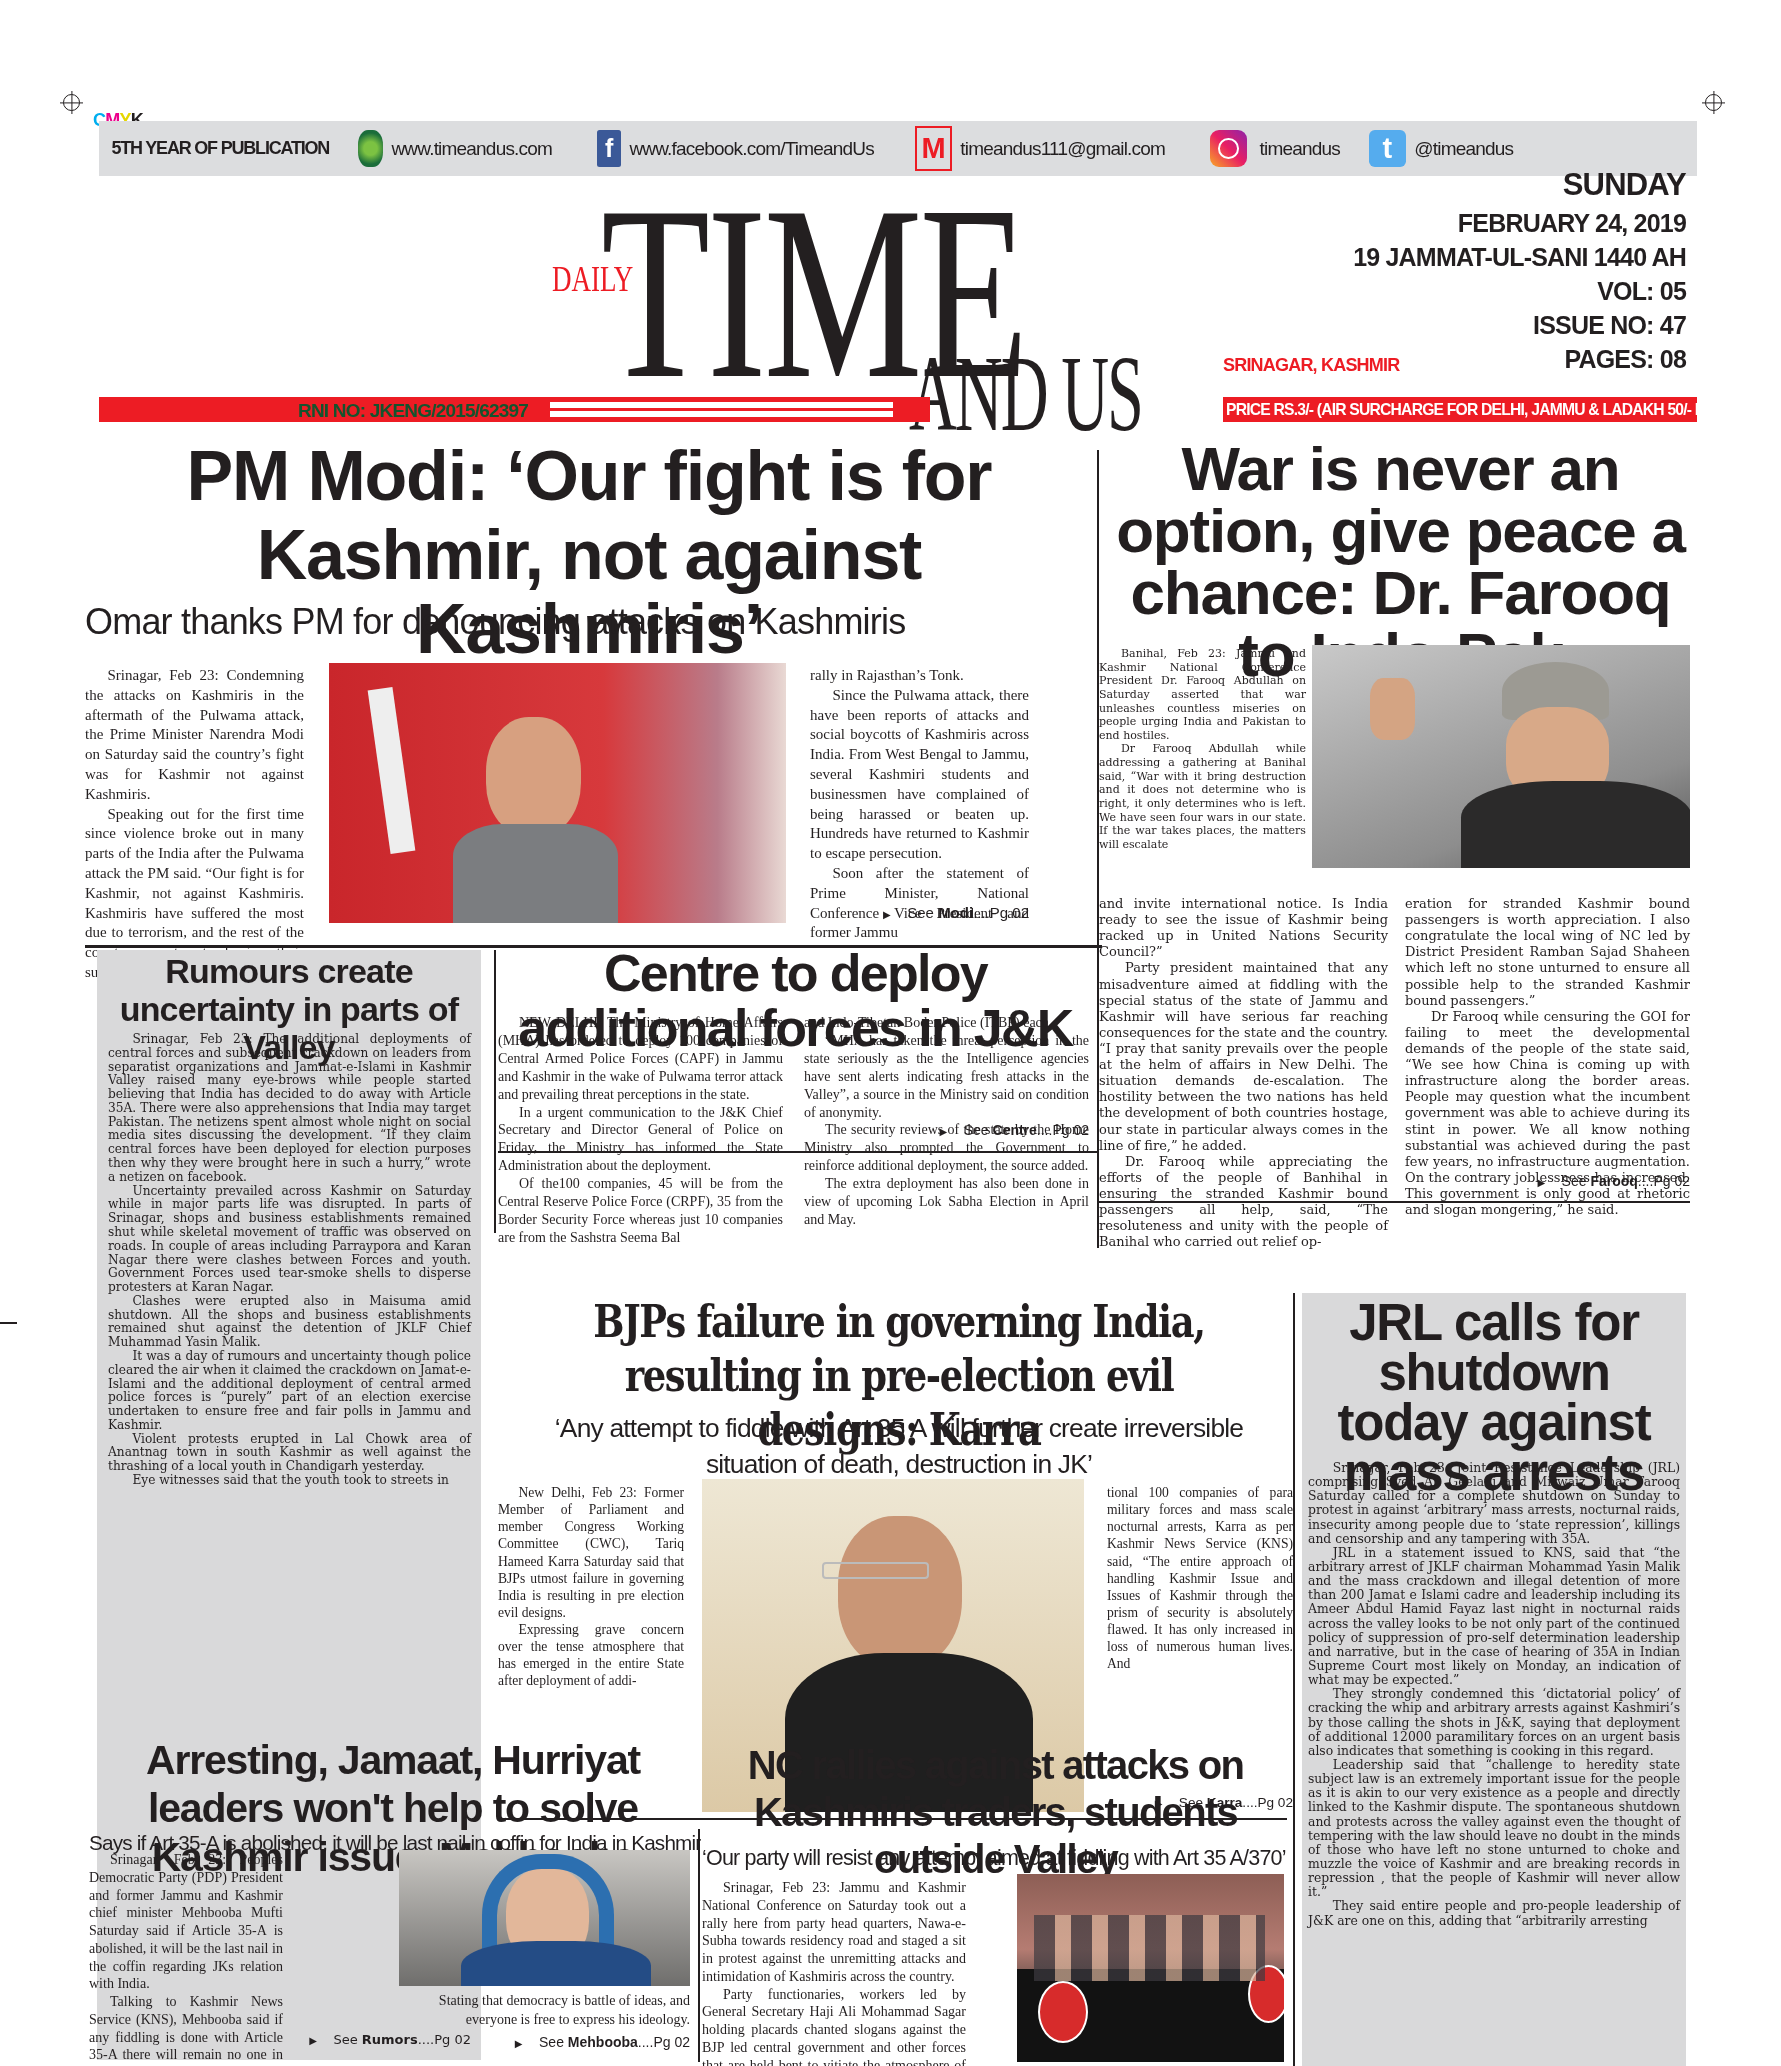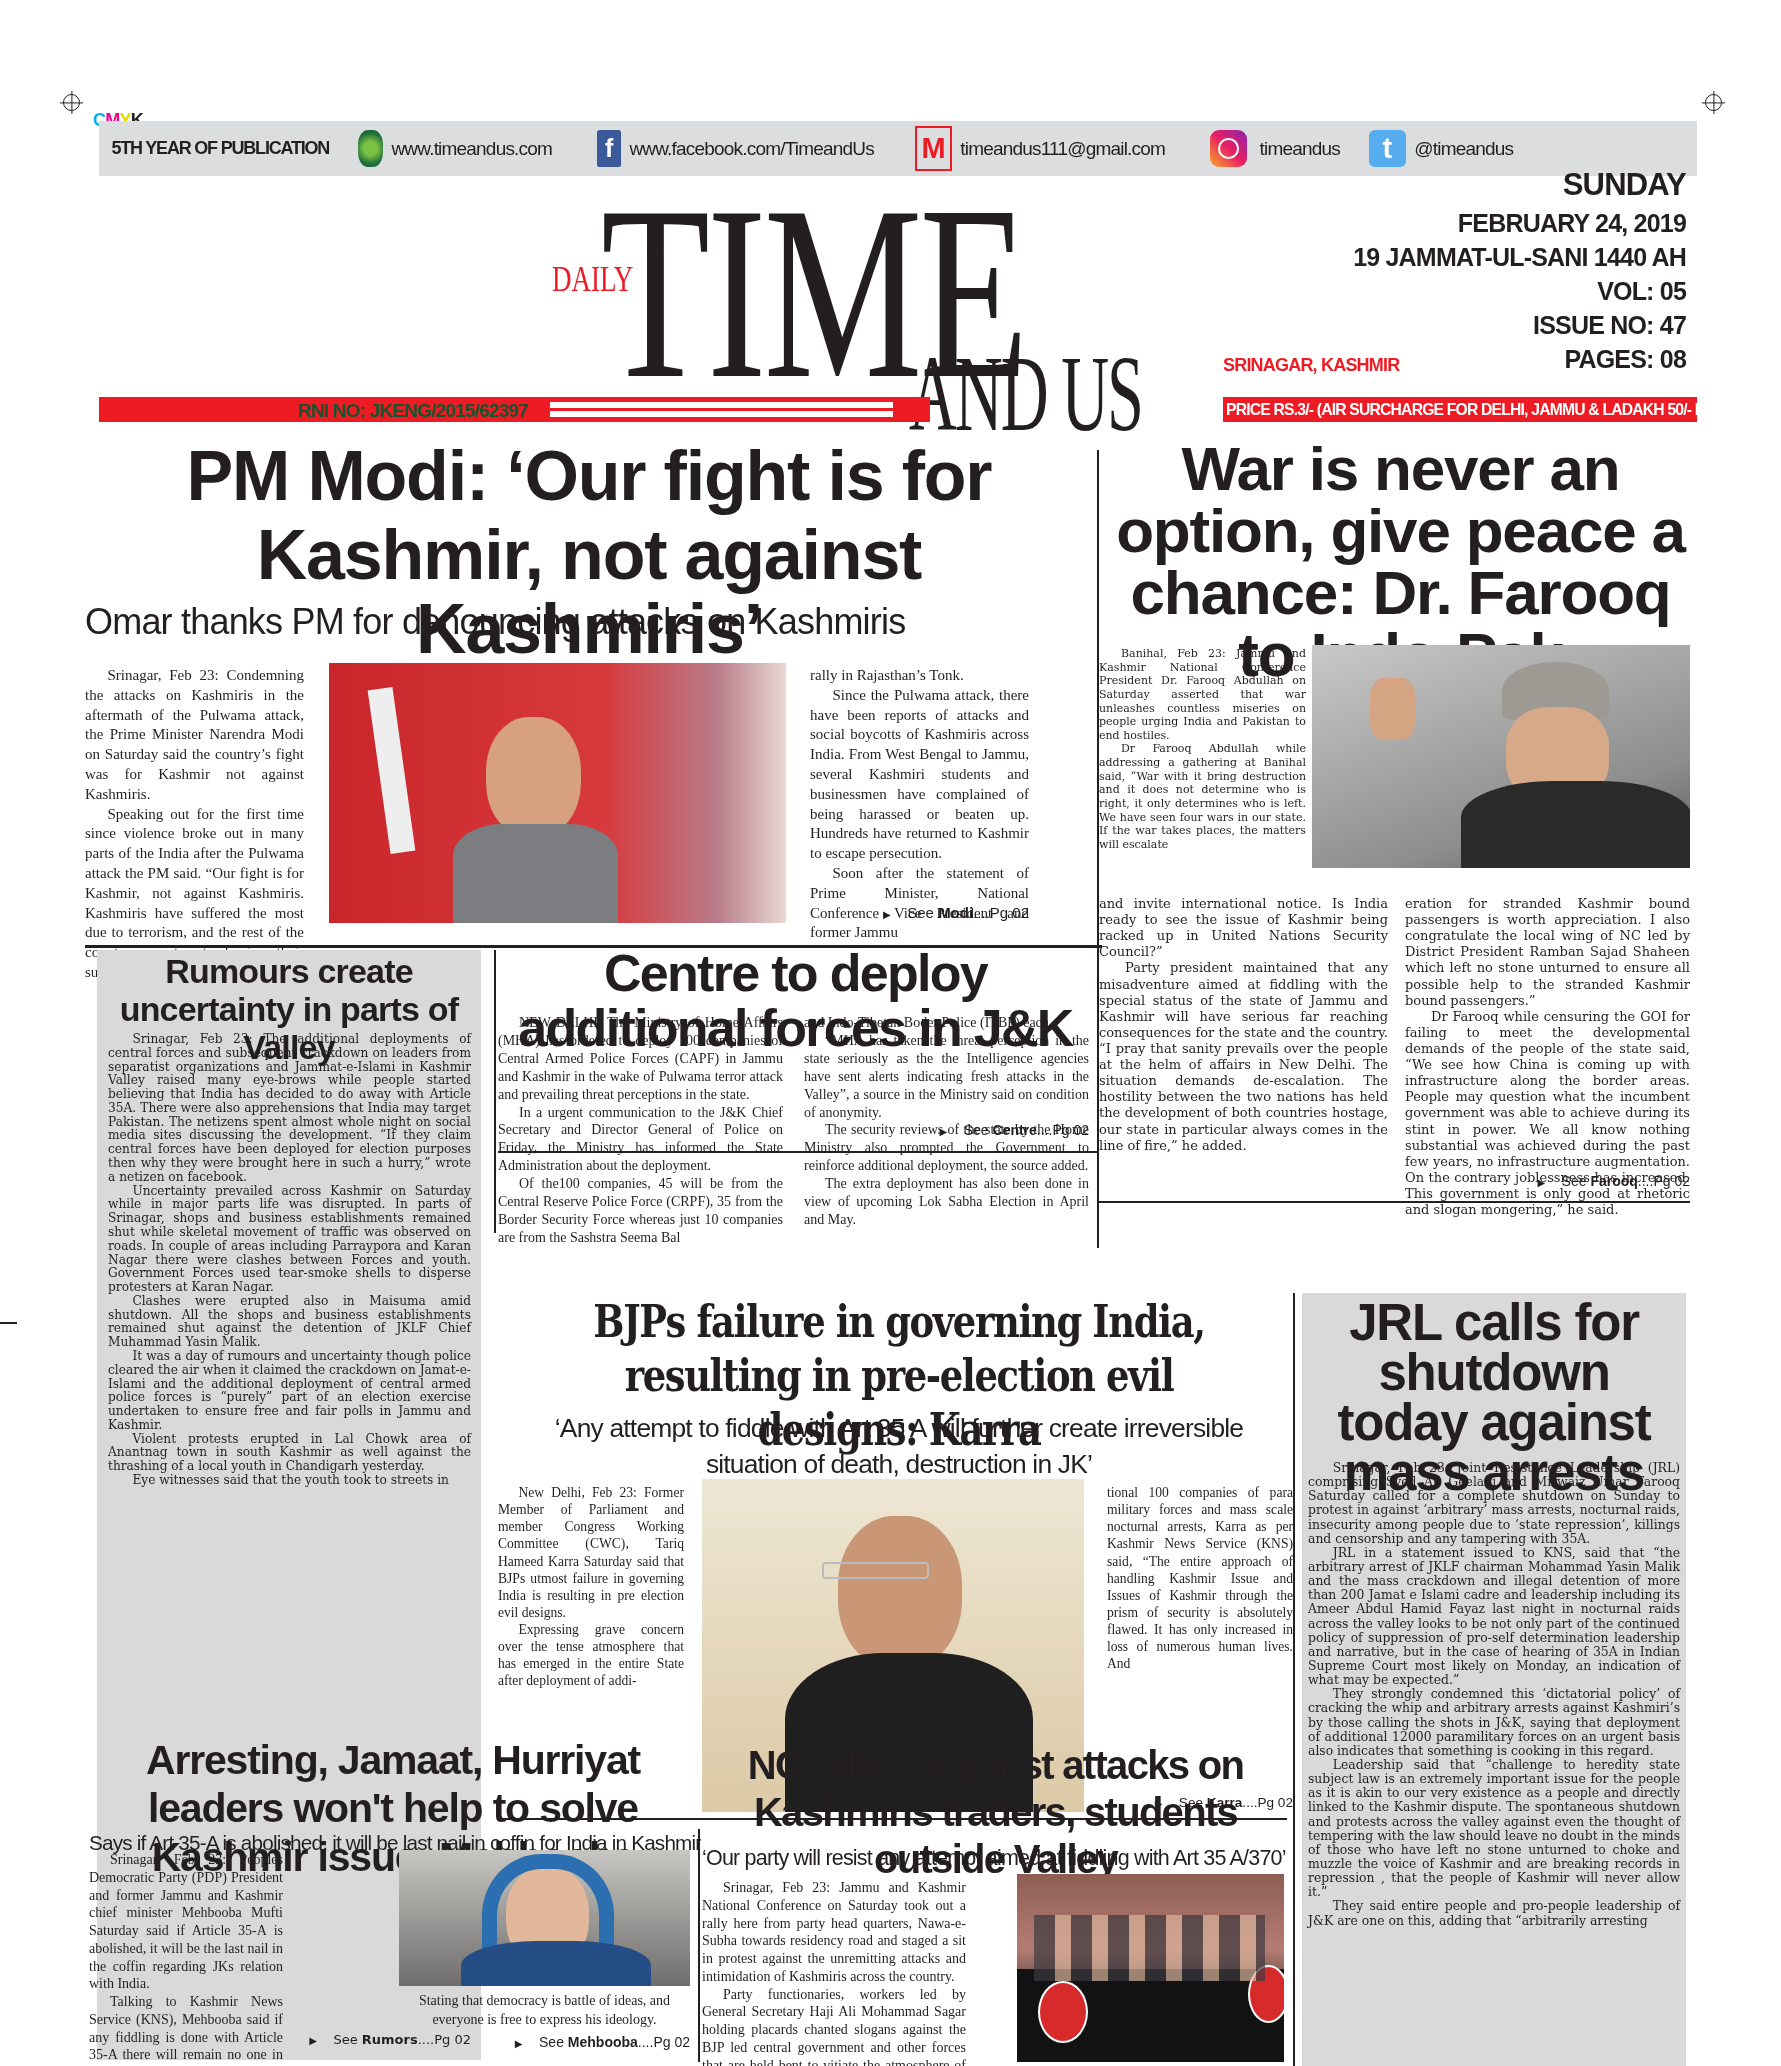--- a/index.html
+++ b/index.html
@@ -13,21 +13,21 @@
   .body-text p { text-indent: 1.5em; }
   .body-serif { font-family: "DejaVu Serif", serif; font-size: 13.6px; line-height: 1.24; text-align: justify; color: #231f20; }
   .body-serif p { text-indent: 2em; }
   .see { font-family: "Liberation Sans", sans-serif; font-size: 15px; text-align: right; color: #231f20; }
   .see b { font-weight: bold; }
   .see .tri { display: inline-block; margin-right: 16.5px; font-size: 10px; }
   .photo { position: absolute; overflow: hidden; }
   .vrule { position: absolute; width: 1.7px; background: #231f20; }
   .hrule { position: absolute; height: 2.5px; background: #231f20; }
   .gray-box { position: absolute; background: #d9d9da; }
-  .caption { font-family: "Liberation Serif", serif; font-size: 15.7px; text-align: center; line-height: 1.35; }
+  .caption { font-family: "Liberation Serif", serif; font-size: 15.7px; text-align: right; line-height: 1.35; }
   .reg-mark { position: absolute; width: 17.4px; height: 17.4px; border-radius: 50%; border: 1.7px solid #231f20; }
   .reg-mark::before { content: ""; position: absolute; left: 50%; top: -4.1px; bottom: -4.1px; width: 1.2px; background: #231f20; transform: translateX(-50%); }
   .reg-mark::after { content: ""; position: absolute; top: 50%; left: -4.1px; right: -4.1px; height: 1.2px; background: #231f20; transform: translateY(-50%); }
 </style>
 </head>
 <body>
 
 <div class="abs cond" data-name="cmyk-label-top" style="left:93px;top:70px;font-size:18px;font-weight:bold;letter-spacing:-0.8px;margin-top:40px;">
   <span style="color:#00aeef">C</span><span style="color:#ec008c">M</span><span style="color:#e6d600">Y</span><span style="color:#231f20">K</span>
 </div>
@@ -104,20 +104,21 @@
   </div>
   <div class="photo" data-name="farooq-photo" style="left:1312px;top:645px;width:378px;height:223px;background:linear-gradient(160deg,#c9c9c9,#8d8d8d 70%,#555);">
     <div style="position:absolute;left:190px;top:16.5px;width:107px;height:58px;background:#9c9a93;border-radius:50% 50% 10% 10%;"></div>
     <div style="position:absolute;left:194px;top:62px;width:103px;height:95px;background:#d8a988;border-radius:40%;"></div>
     <div style="position:absolute;left:149px;top:136px;width:231px;height:91px;background:#2b2a2a;border-radius:40% 40% 0 0;"></div>
     <div style="position:absolute;left:58px;top:33px;width:45px;height:62px;background:#d4a483;border-radius:30%;"></div>
   </div>
   <div class="abs body-serif" data-name="farooq-col-1-bottom" style="left:1099px;top:896px;width:289px;font-size:13px;">
     <p style="text-indent:0">and invite international notice. Is India ready to see the issue of Kashmir being racked up in United Nations Security Council?”</p>
     <p>Party president maintained that any misadventure aimed at fiddling with the special status of the state of Jammu and Kashmir will have serious far reaching consequences for the state and the country. “I pray that sanity prevails over the people at the helm of affairs in New Delhi. The situation demands de-escalation. The hostility between the two nations has held the development of both countries hostage, our state in particular always comes in the line of fire,” he added.</p>
+    <p>Dr. Farooq while appreciating the efforts of the people of Banhihal in ensuring the stranded Kashmir bound passengers all help, said, “The resoluteness and unity with the people of Banihal who carried out relief op-</p>
   </div>
   <div class="abs body-serif" data-name="farooq-col-2" style="left:1405px;top:896px;width:285px;font-size:13px;">
     <p style="text-indent:0">eration for stranded Kashmir bound passengers is worth appreciation. I also congratulate the local wing of NC led by District President Ramban Sajad Shaheen which left no stone unturned to ensure all possible help to the stranded Kashmir bound passengers.”</p>
     <p>Dr Farooq while censuring the GOI for failing to meet the developmental demands of the people of the state said, “We see how China is coming up with infrastructure along the border areas. People may question what the incumbent government was able to achieve during its stint in power. We all know nothing substantial was achieved during the past few years, no infrastructure augmentation. On the contrary joblessness has increased. This government is only good at rhetoric and slogan mongering,” he said.</p>
   </div>
   <a class="abs see" data-name="farooq-continued-link" style="left:1405px;top:1173px;width:285px;font-size:14px;">
     <span class="tri" data-name="play-arrow-icon">▶</span><span>See</span> <b>Farooq</b><span>....Pg 02</span>
   </a>
 </article>
 <div class="hrule" data-name="divider" style="left:1099px;top:1201px;width:591px;height:1.7px;"></div>

